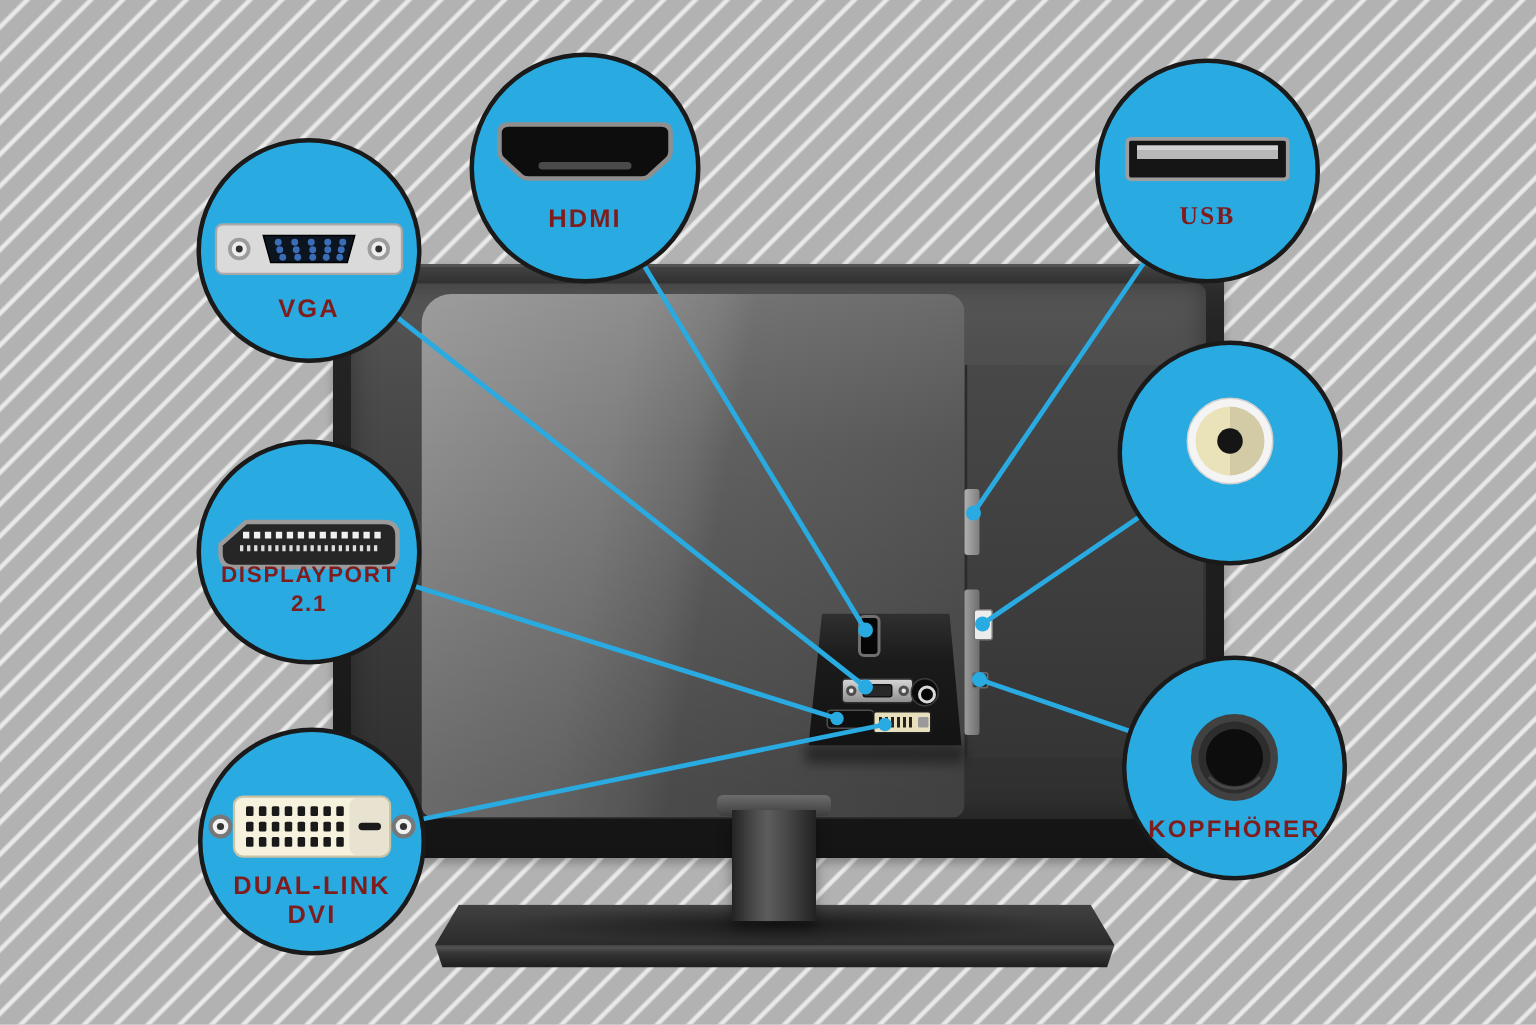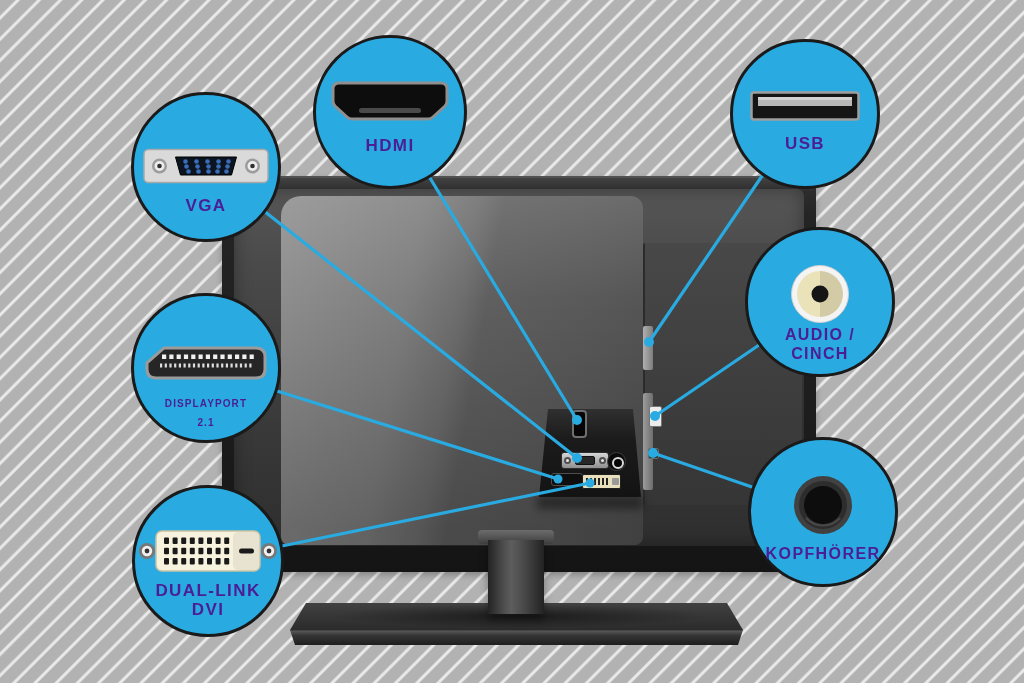--- a/index.html
+++ b/index.html
@@ -72,34 +72,34 @@
   .stand-base-front{left:288px;top:630px;width:457px;height:16px;
     clip-path:polygon(2px 0,455px 0,450px 15px,7px 15px);
     background:linear-gradient(180deg,#575757 0%,#353535 30%,#1c1c1c 100%);
     border-top:1px solid rgba(255,255,255,.18);box-sizing:border-box;}
 
   
   .lines-layer{left:0;top:0;width:1024px;height:683px;pointer-events:none;}
 
   
   .co{position:absolute;border-radius:50%;background:#29abe2;border:3px solid #1a1a1a;
-    box-sizing:border-box;color:#4c1d95;text-align:center;}
+    box-sizing:border-box;color:#7f1d1d;text-align:center;}
   .co .icon{position:absolute;left:50%;transform:translateX(-50%);}
   .co .labels{position:absolute;width:100%;left:0;font-weight:bold;font-size:17px;
     letter-spacing:1.4px;line-height:19px;}
   .co-vga{left:131px;top:92px;width:150px;height:150px;}
   .co-vga .icon{top:53px;} .co-vga .labels{top:101px;}
   .co-hdmi{left:313px;top:35px;width:154px;height:154px;}
   .co-hdmi .icon{top:43px;} .co-hdmi .labels{top:98px;}
   .co-usb{left:730px;top:39px;width:150px;height:150px;}
-  .co-usb .icon{top:49px;} .co-usb .labels{top:92px;}
+  .co-usb .icon{top:49px;} .co-usb .labels{top:92px;font-family:Liberation Serif, serif;}
   .co-audio{left:745px;top:227px;width:150px;height:150px;}
   .co-audio .icon{top:33px;} .co-audio .labels{top:95px;font-size:16px;}
   .co-dp{left:131px;top:293px;width:150px;height:150px;}
-  .co-dp .icon{top:50px;} .co-dp .labels{top:98px;font-size:10px;letter-spacing:1.1px;}
+  .co-dp .icon{top:50px;} .co-dp .labels{top:78px;font-size:15px;letter-spacing:1.1px;}
   .co-dvi{left:132px;top:485px;width:152px;height:152px;}
   .co-dvi .icon{top:40px;} .co-dvi .labels{top:93px;}
   .co-kh{left:748px;top:437px;width:150px;height:150px;}
   .co-kh .icon{top:34px;} .co-kh .labels{top:104px;font-size:16px;}
 </style>
 </head>
 <body>
 
 <div class="scene">
 
@@ -209,24 +209,20 @@
     <div class="labels"><span>USB</span></div>
   </div>
 
   <div class="co co-audio">
     <svg class="icon" width="62" height="62" viewBox="0 0 62 62">
       <circle cx="31" cy="31" r="28.5" fill="#f4f4f4" stroke="#d0d0d0" stroke-width="1"></circle>
       <circle cx="31" cy="31" r="23" fill="#eae2b9"></circle>
       <path d="M31,8 A23,23 0 0 1 31,54 Z" fill="rgba(0,0,0,0.10)"></path>
       <circle cx="31" cy="31" r="8.5" fill="#151515"></circle>
     </svg>
-    <div class="labels">
-      <span>AUDIO /</span><br>
-      <span>CINCH</span>
-    </div>
   </div>
 
   <div class="co co-dp">
     <svg class="icon" width="124" height="34" viewBox="0 0 124 34">
       <path d="M20,2 L112,2 Q121,2 121,11 L121,23 Q121,32 112,32 L12,32 Q3,32 3,23 L3,17 Z" fill="#262626" stroke="#9b9b9b" stroke-width="3"></path>
       <g fill="#f0f0f0">
         <rect x="18" y="8.5" width="4.2" height="4.5"></rect>
           <rect x="25.3" y="8.5" width="4.2" height="4.5"></rect>
           <rect x="32.6" y="8.5" width="4.2" height="4.5"></rect>
           <rect x="39.9" y="8.5" width="4.2" height="4.5"></rect>

